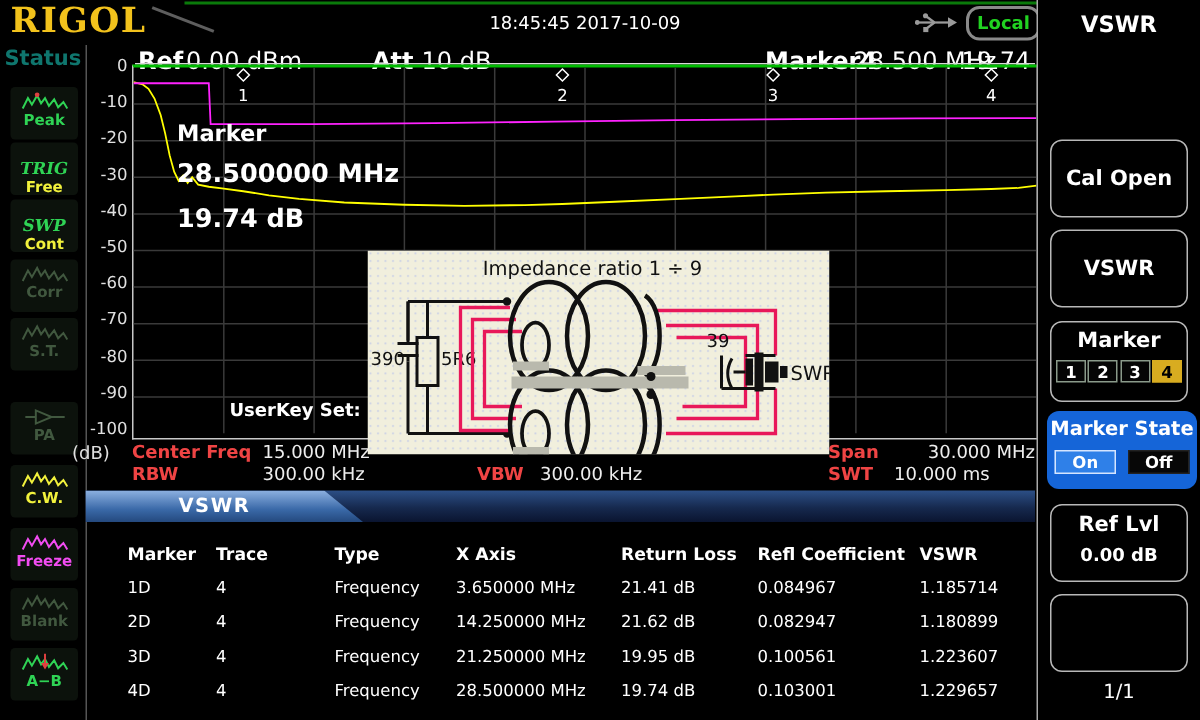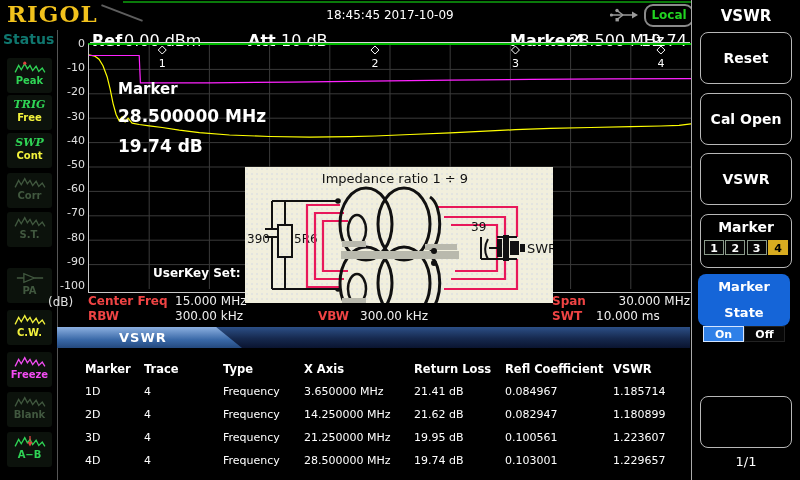--- a/index.html
+++ b/index.html
@@ -17,21 +17,21 @@
   #local-badge{position:absolute;left:644px;top:4px;width:46px;height:19px;border:2px solid #8a8a8a;
         border-radius:9px;color:#21d321;font-size:12px;font-weight:bold;text-align:center;line-height:19px;}
   
   #status-title{position:absolute;left:3px;top:31px;font-size:14px;font-weight:bold;color:#0f766e;}
   #left-sep{position:absolute;left:57px;top:30px;width:1px;height:450px;background:#555;}
   .st-item{position:absolute;left:7px;width:45px;height:35px;background:#0c120c;border-radius:3px;
         text-align:center;font-size:10px;font-weight:bold;}
   .st-item svg{display:block;margin:3px auto 0;height:14px;width:36px;}
   .st-label{display:block;line-height:12px;}
   .st-icontext{display:block;font-family:"DejaVu Serif",serif;font-style:italic;font-weight:bold;
-        font-size:11px;line-height:15px;margin-top:2px;}
+        font-size:11px;line-height:15px;margin-top:10px;}
   .c-green{color:#2fd455}.c-yellow{color:#f2f23c}.c-magenta{color:#f24cf2}.c-dim{color:#41583f}
   
   .hdr{position:absolute;top:31px;font-size:16px;color:#fff;white-space:nowrap;}
   .b{font-weight:bold;}
   #hdr-underline{position:absolute;left:90px;top:42px;width:600px;height:1px;background:#d8d8d8;}
   
   #plot-frame{position:absolute;left:88px;top:43px;width:602px;height:247px;box-sizing:content-box;
         border-top:2px solid #00bb00;border-left:1px solid #c8c8c8;border-bottom:1px solid #c8c8c8;
         border-right:1px solid #555;}
   #plot-svg{position:absolute;left:0;top:0;width:602px;height:244px;}
@@ -66,21 +66,21 @@
   #side-title{position:absolute;left:0;top:7px;width:108px;text-align:center;font-size:15px;
         font-weight:bold;color:#fff;}
   .softkey{position:absolute;left:8px;width:92px;border:1px solid #b8b8b8;border-radius:8px;
         background:#000;color:#fff;text-align:center;font-weight:bold;font-size:14px;box-sizing:border-box;}
   .sk-line{line-height:50px;}
   #sk-marker .mk-label{display:block;line-height:25px;}
   #mk-squares{display:flex;justify-content:space-between;padding:0 3px;}
   .mk-sq{width:20px;height:15px;background:#050505;border:1px solid #8a9a8a;color:#fff;
         font-size:11px;line-height:15px;font-weight:bold;box-sizing:border-box;}
   .mk-sq.active{background:#d8ac20;border-color:#d8ac20;color:#000;}
-  #sk-marker-state{position:absolute;left:6px;width:92px;height:52px;background:#1565d8;border-radius:8px;
+  #sk-marker-state{position:absolute;left:6px;width:100px;height:52px;background:#1565d8;border-radius:8px;
         text-align:center;color:#fff;box-sizing:border-box;}
   #sk-marker-state .ms-label{display:block;font-size:13px;font-weight:bold;line-height:26px;}
   #onoff{display:flex;justify-content:space-between;padding:0 5px;}
   .toggle{width:41px;height:16px;font-size:11px;font-weight:bold;line-height:16px;color:#fff;box-sizing:border-box;}
   #btn-on{background:#2f80e8;border:1px solid #d5e5ff;}
   #btn-off{background:#070707;border:1px solid #222;}
   .two-line .t1{display:block;line-height:26px;font-size:14px;}
   .two-line .t2{display:block;line-height:14px;font-size:12px;}
   #page-ind{position:absolute;left:0;top:454px;width:108px;text-align:center;font-size:13px;color:#fff;}
 </style>
@@ -358,21 +358,20 @@
       <span>19.74 dB</span>
       <span>0.103001</span>
       <span>1.229657</span>
   </div>
 </div>
 
 <div id="right-sep"></div>
 <div id="side-panel">
   <div id="side-title">VSWR</div>
 
-  <div class="softkey sk-line" style="top:32px;height:52px">Reset</div>
   <div class="softkey sk-line" style="top:93px;height:52px">Cal Open</div>
   <div class="softkey sk-line" style="top:153px;height:52px">VSWR</div>
 
   <div class="softkey" id="sk-marker" style="top:214px;height:54px">
     <span class="mk-label">Marker</span>
     <div id="mk-squares">
       <div class="mk-sq">1</div>
       <div class="mk-sq">2</div>
       <div class="mk-sq">3</div>
       <div class="mk-sq active">4</div>
@@ -380,17 +379,21 @@
   </div>
 
   <div id="sk-marker-state" style="top:274px">
     <span class="ms-label">Marker State</span>
     <div id="onoff">
       <div class="toggle" id="btn-on">On</div>
       <div class="toggle" id="btn-off">Off</div>
     </div>
   </div>
 
+  <div class="softkey two-line" style="top:336px;height:52px">
+    <span class="t1">Ref Lvl</span>
+    <span class="t2">0.00 dB</span>
+  </div>
 
   <div class="softkey" style="top:396px;height:52px"></div>
 
   <div id="page-ind">1/1</div>
 </div>
 
 </body></html>

